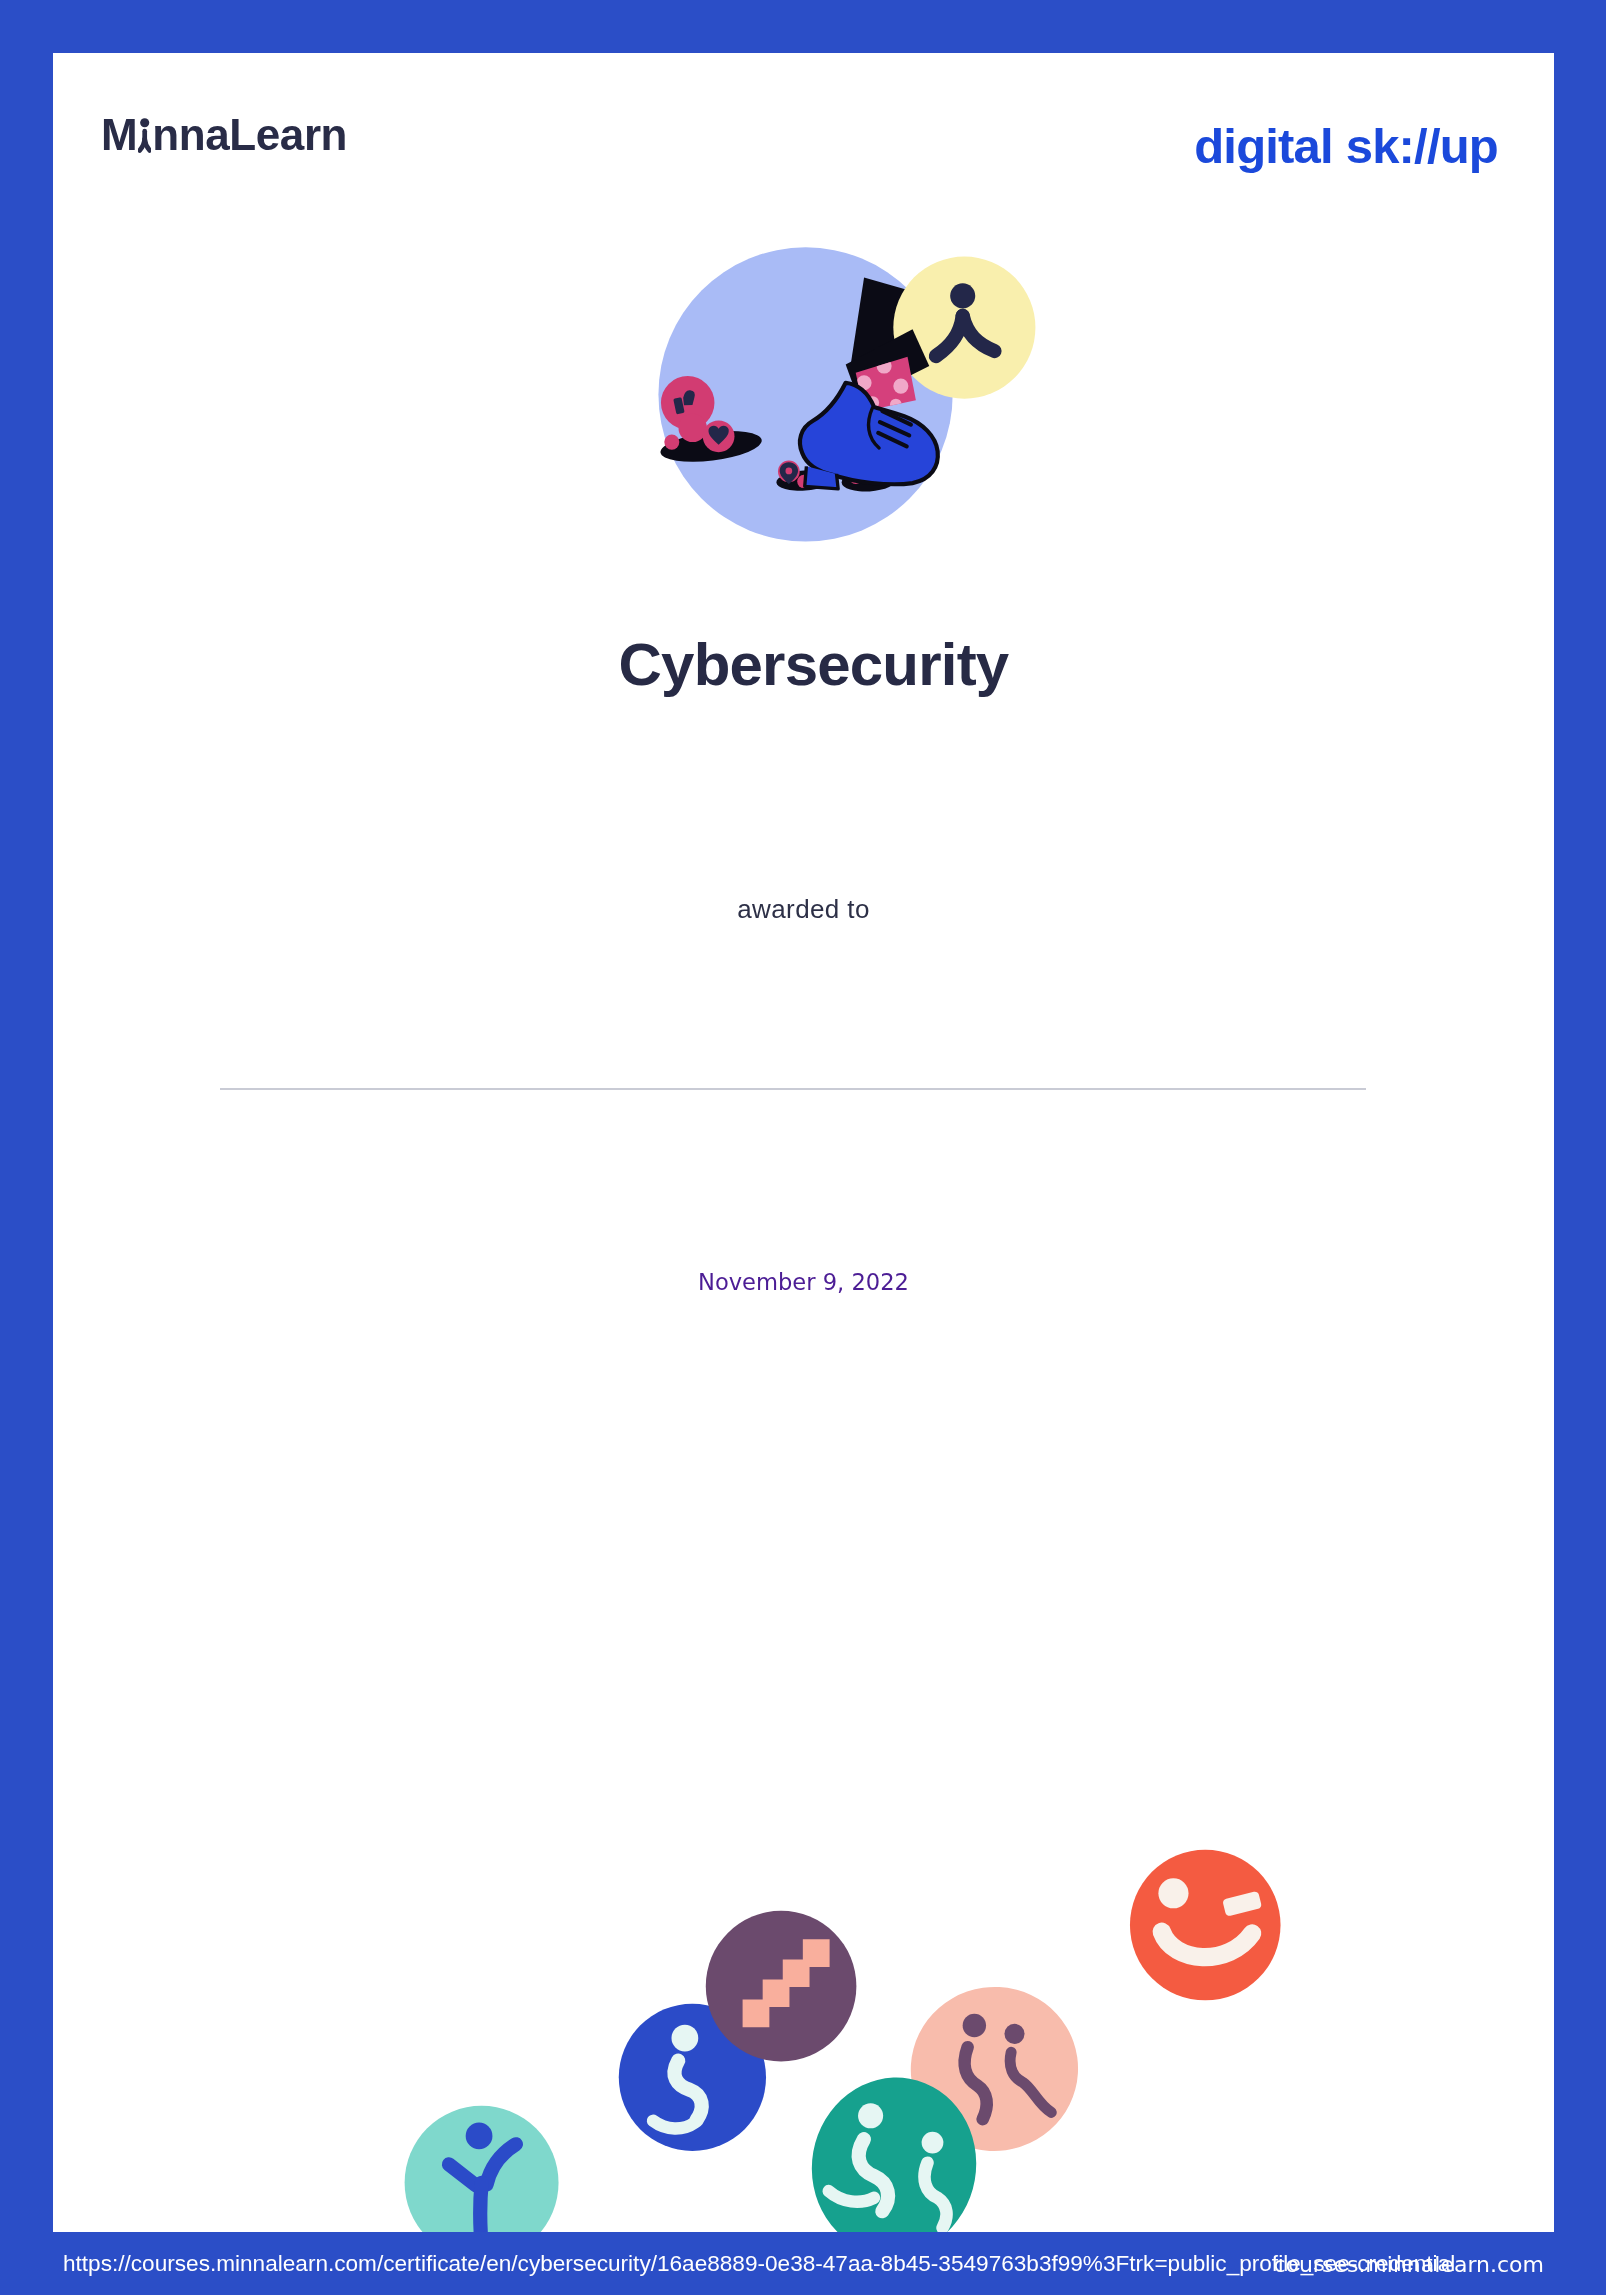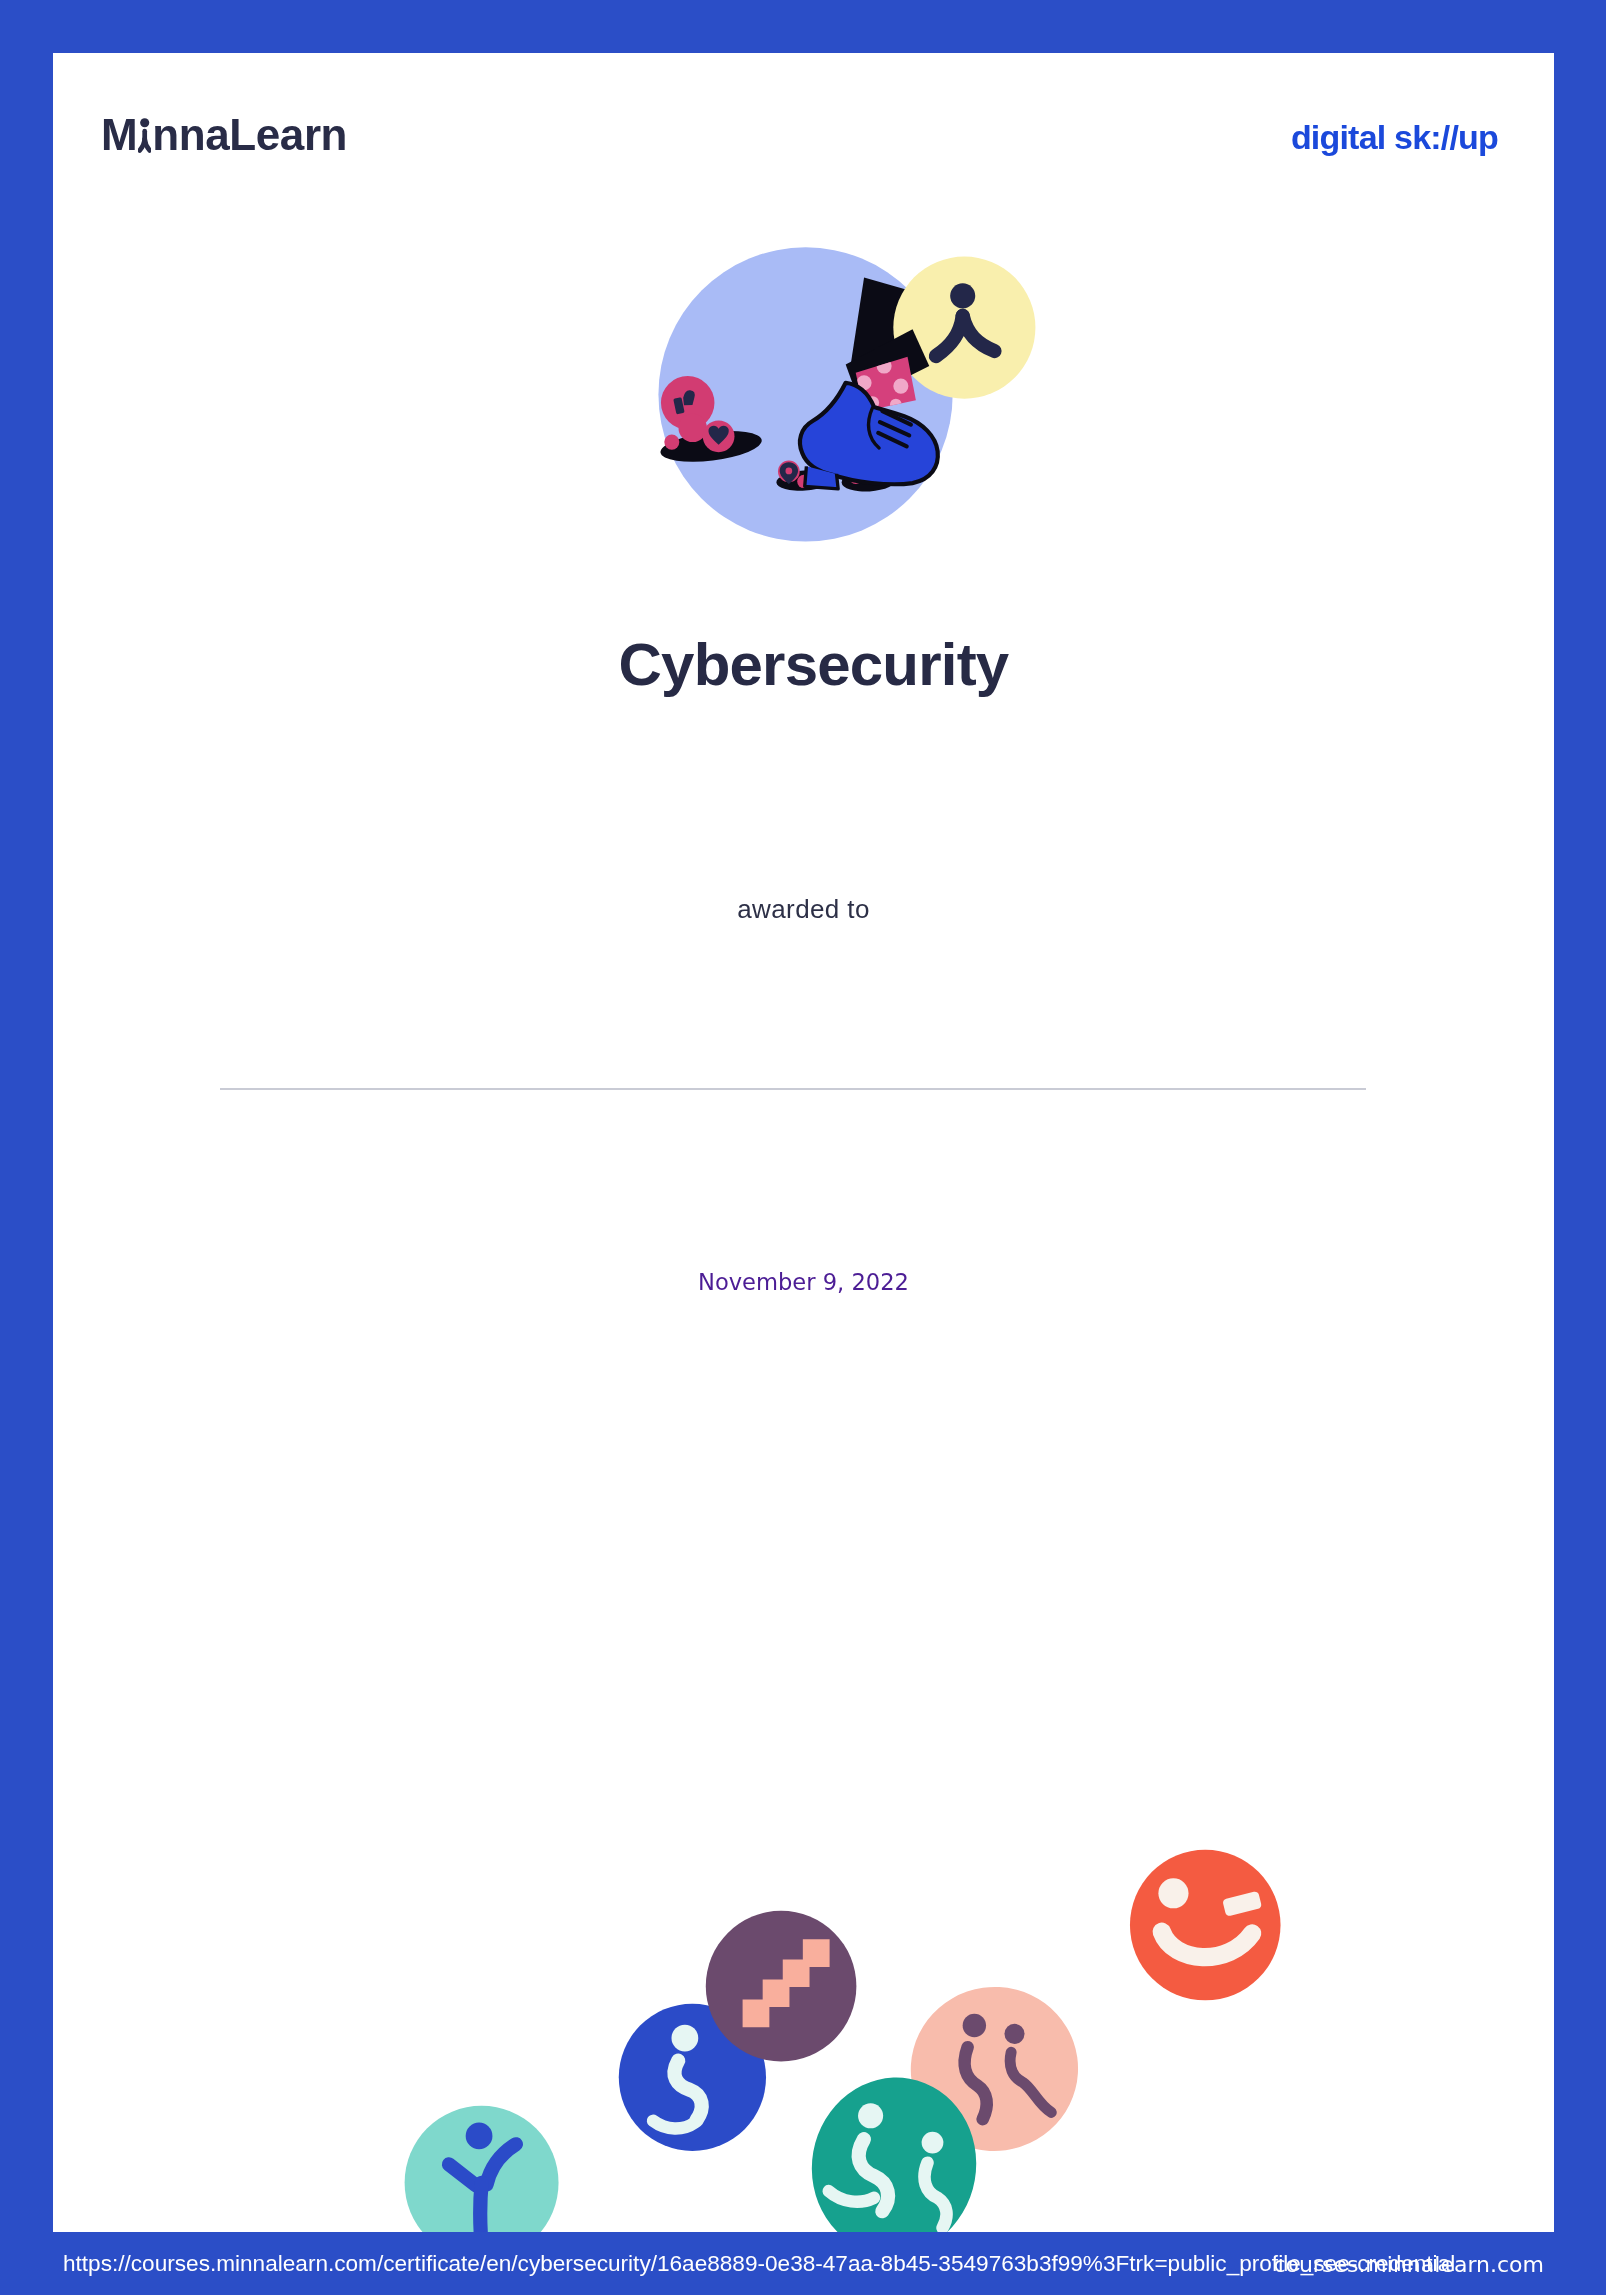--- a/index.html
+++ b/index.html
@@ -1,21 +1,21 @@
 <!DOCTYPE html>
 <html style="font-size:13.4px"><head>
 <meta charset="utf-8">
 <style>
   html,body{margin:0;padding:0;}
   body{width:1607px;height:2295px;font-family:"Liberation Sans",sans-serif;}
   .canvas{position:relative;width:1607px;height:2295px;background:#2b4ec7;overflow:hidden;}
   .paper{position:absolute;left:53px;top:53px;right:53px;bottom:63px;background:#ffffff;}
   .brand{position:absolute;left:48px;top:57px;font-size:44px;font-weight:700;color:#292c47;letter-spacing:-0.4px;white-space:nowrap;}
   .brand .iglyph{display:inline-block;width:13.4px;height:35px;vertical-align:-3.3px;margin:0 0.8px;}
-  .partner{position:absolute;right:56px;top:65px;font-size:34px;font-weight:700;color:#1b49db;letter-spacing:-0.8px;white-space:nowrap;}
+  .partner{position:absolute;right:56px;top:65px;font-size:49px;font-weight:700;color:#1b49db;letter-spacing:-0.8px;white-space:nowrap;}
   .hero{position:absolute;left:592px;top:186px;width:393px;height:326px;}
   .course-title{position:absolute;left:0;right:0;top:577px;text-align:center;font-size:60px;font-weight:800;color:#272a45;letter-spacing:-0.8px;margin:0;padding-left:20px;}
   .subtitle{position:absolute;left:0;right:0;top:684px;text-align:center;font-size:38px;font-weight:400;color:#2d3047;margin:0;}
   .awarded{position:absolute;left:0;right:0;top:841px;text-align:center;font-size:26px;color:#2d3047;letter-spacing:0.4px;}
   .name{position:absolute;left:0;right:0;top:967px;text-align:center;font-size:38px;font-weight:400;color:#2d3047;}
   .divider{position:absolute;left:167px;top:1035px;width:1146px;height:1.7px;background:#c9cbd5;}
   .statement{position:absolute;left:0;right:0;top:1087px;text-align:center;font-size:26px;color:#2d3047;letter-spacing:0.2px;}
   .date{position:absolute;left:0;right:0;top:1216px;text-align:center;font-size:22.6px;color:#4c1d95;font-family:"DejaVu Sans",sans-serif;}
   .bubbles{position:absolute;left:324px;top:1780px;width:937px;height:400px;}
   .url-bar{position:absolute;left:0;right:0;bottom:0;height:63px;background:#2b4ec7;z-index:5;}

